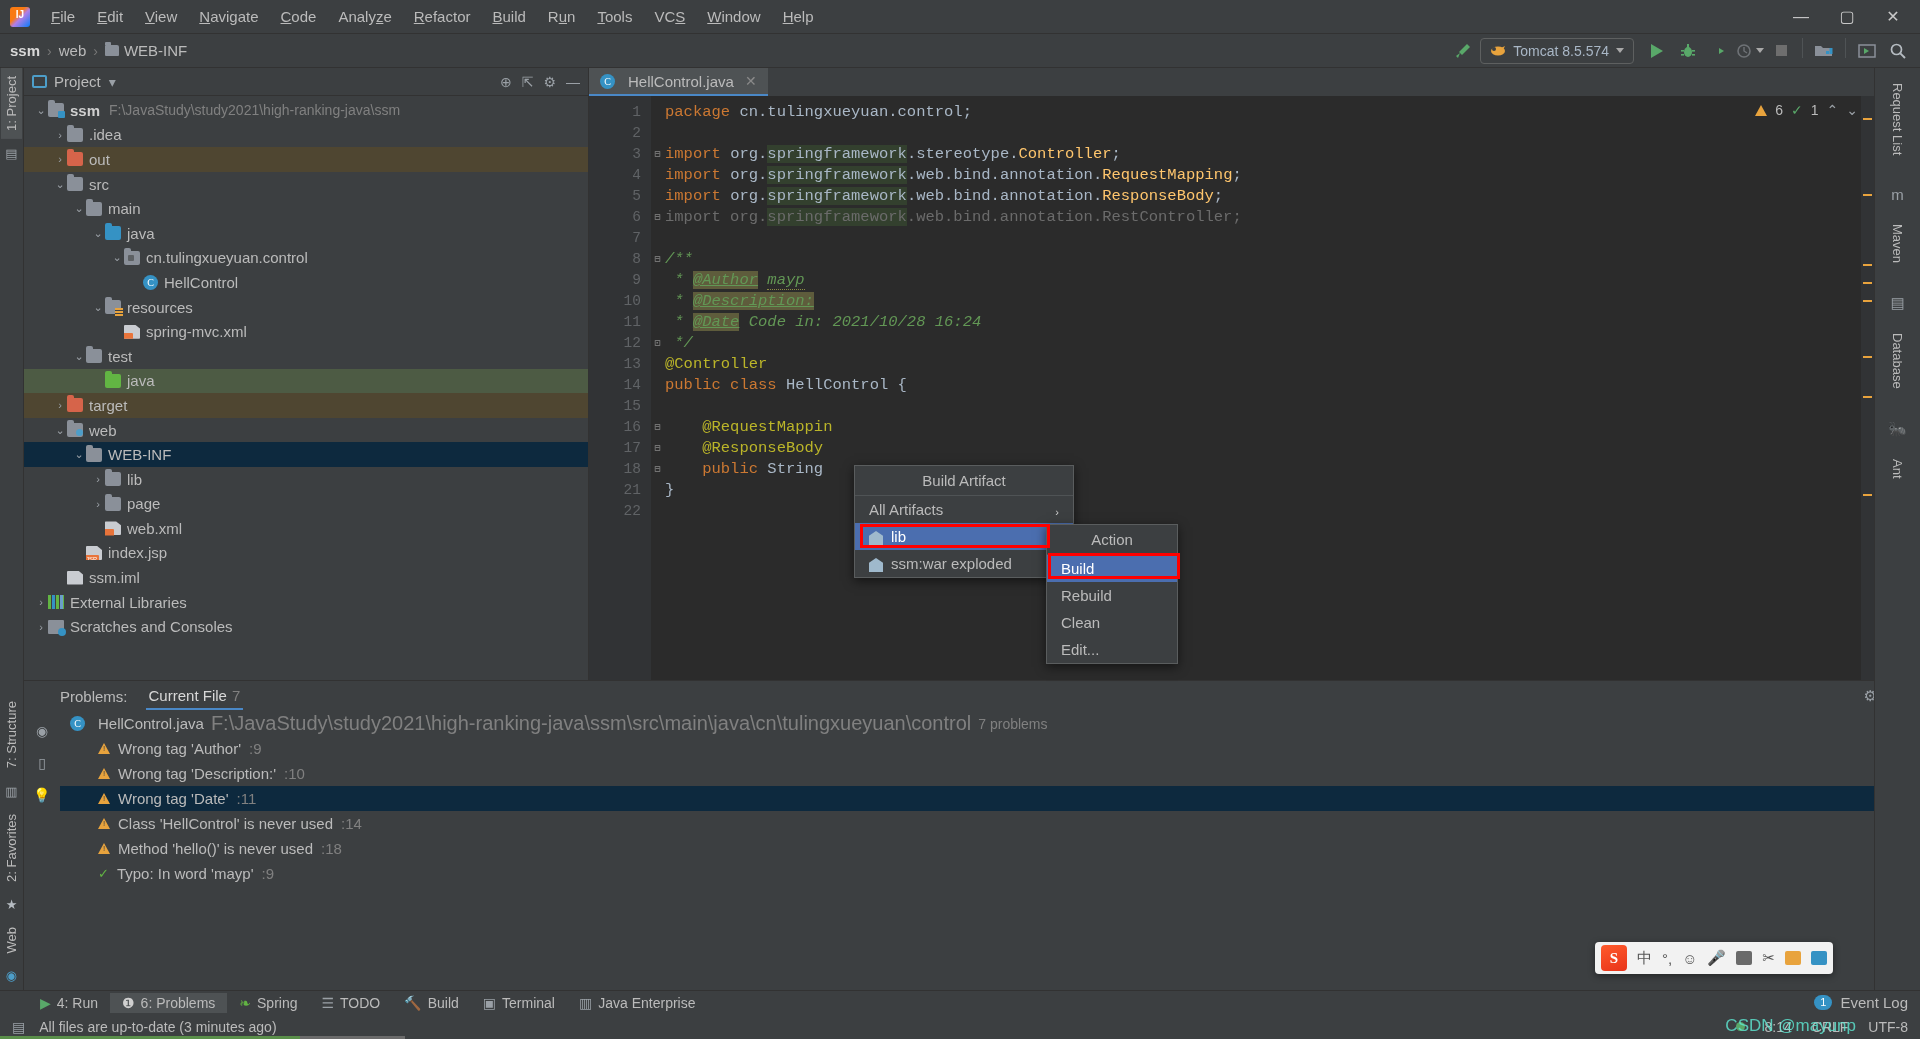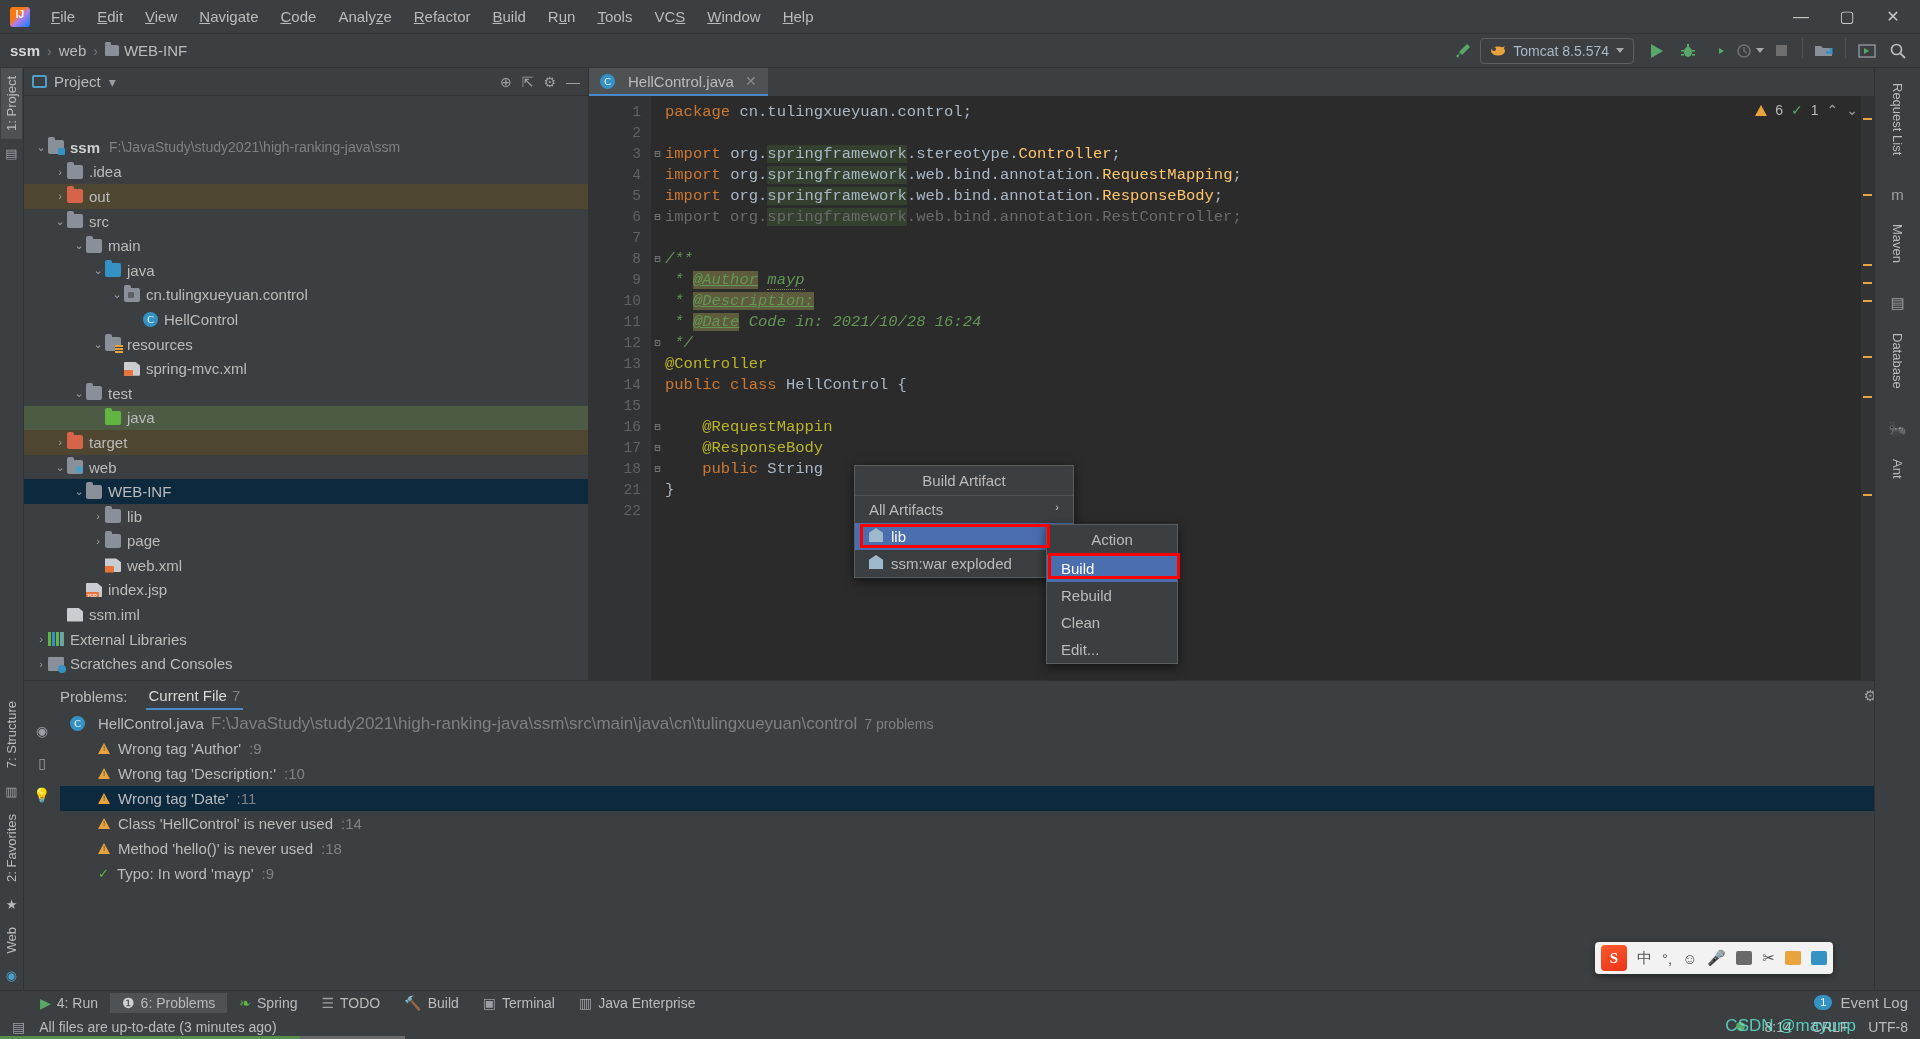--- a/index.html
+++ b/index.html
@@ -101,21 +101,20 @@
     font-size: 13px; color: #bbbbbb; padding: 8px 3px; white-space: nowrap;
   }
   .vert-tab.active { background: #4e5254; }
   .strip-ico { margin: 7px 0; color: #9aa0a6; font-size: 13px; }
 
   
   .project-panel {
     position: absolute; left: 24px; top: 68px; width: 565px; height: 612px;
     background: #3c3f41; display: flex; flex-direction: column;
     border-right: 1px solid #323232;
-    gap: 37px;
   }
   .pp-header {
     height: 28px; display: flex; align-items: center; padding: 0 8px;
     border-bottom: 1px solid #323232; flex: none;
   }
   .pp-title { font-size: 15px; color: #bbbbbb; margin-left: 7px; }
   .pp-sq {
     width: 15px; height: 13px; border: 2px solid #4d9ec9; background: #3c3f41;
     border-radius: 2px; flex: none;
   }
@@ -264,21 +263,21 @@
   
   .popup {
     position: absolute; background: #3c3f41; border: 1px solid #5a5d5e;
     box-shadow: 0 3px 10px rgba(0,0,0,.55); z-index: 40; padding: 0;
   }
   .pop-title {
     padding: 6px 14px; font-size: 15px; color: #bbbbbb; text-align: center;
     border-bottom: 1px solid #4f5355;
   }
   .pop-item {
-    display: flex; align-items: flex-start; gap: 8px; padding: 5px 14px;
+    display: flex; align-items: flex-end; gap: 8px; padding: 5px 14px;
     font-size: 15px; color: #bbbbbb; white-space: nowrap;
   }
   .pop-item.sel { background: #4b6eaf; color: #ffffff; }
   .pop-arrow { margin-left: auto; color: #cfcfcf; font-size: 11px; padding-left: 18px; }
   .red-box { position: absolute; border: 3px solid #ff0000; z-index: 45; pointer-events: none; }
   .art-ico {
     width:14px; height:14px; flex:none; position:relative;
     background:#9fb9cc; clip-path: polygon(50% 0, 100% 34%, 100% 100%, 0 100%, 0 34%);
   }
 
@@ -302,21 +301,21 @@
     position: absolute; left: 0; top: 30px; bottom: 0; width: 36px;
     display: flex; flex-direction: column; align-items: center; gap: 16px; padding-top: 12px;
   }
   .pr-gico { color: #9aa0a6; font-size: 14px; }
   .pr-list { flex: 1; padding-left: 36px; overflow: hidden; }
   .pr-file {
     height: 25px; display: flex; align-items: center; font-size: 15px; gap: 7px;
     padding-left: 10px;
   }
   .pr-file .fname { color: #bbbbbb; }
-  .pr-file .fpath { color: #808080; font-size: 17px; }
+  .pr-file .fpath { color: #808080; font-size: 20px; }
   .pr-file .fcount { color: #808080; font-size: 14px; }
   .pr-row {
     height: 25px; display: flex; align-items: center; gap: 8px; font-size: 15px;
     padding-left: 38px; color: #bbbbbb;
   }
   .pr-row.sel { background: #0d293e; }
   .pr-row .pline { color: #808080; }
   .wtri {
     width:0;height:0;border-left:6px solid transparent;border-right:6px solid transparent;
     border-bottom:11px solid #e8a33d; flex:none; position:relative;

